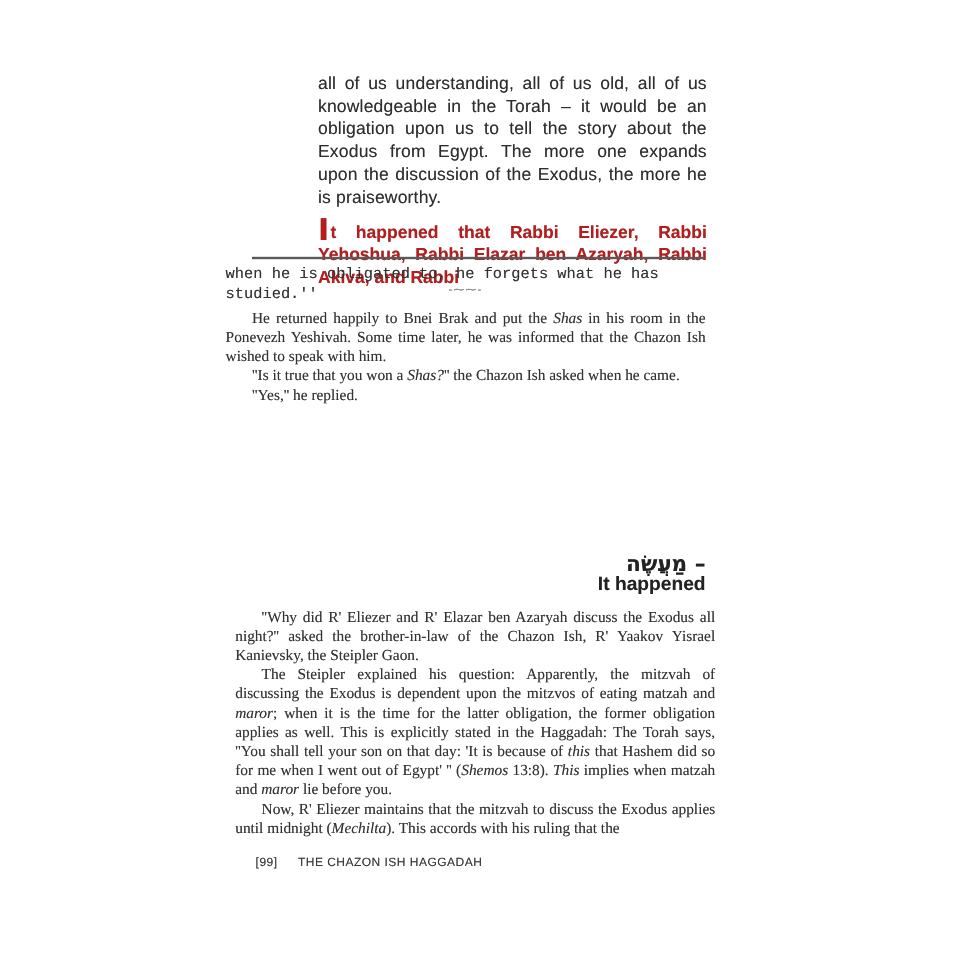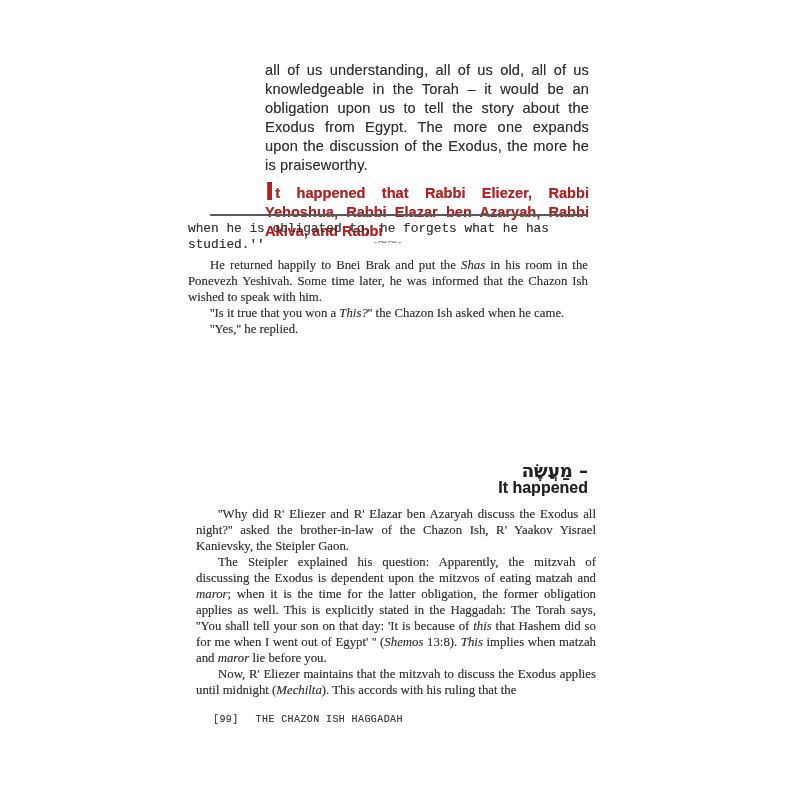--- a/index.html
+++ b/index.html
@@ -27,21 +27,21 @@
                font-size:12.8px;line-height:16px;text-align:justify;color:#333;}
   .story{position:absolute;left:188px;top:257px;width:400px;}
   .commentary{position:absolute;left:196px;top:506px;width:400px;}
 
   
   .subheading{position:absolute;left:188px;top:463px;width:400px;text-align:right;}
   .heb{font-family:"DejaVu Sans",sans-serif;font-weight:bold;font-size:18px;line-height:16px;color:#222;}
   .eng{font-family:"Liberation Sans",sans-serif;font-weight:bold;font-size:16px;line-height:17px;color:#222;}
 
   
-  .footer{position:absolute;left:213px;top:714px;font-family:Liberation Mono, monospace;
+  .footer{position:absolute;left:213px;top:714px;font-family:Liberation Sans, sans-serif;
           font-size:10px;letter-spacing:.4px;color:#3a3a3a;}
   .footer .title{margin-left:17px;}
 </style>
 </head>
 <body>
 
 <div class="page">
 
   <div class="haggadah-block">
     <p class="hag-cont">all of us understanding, all of us old, all of us knowledgeable in the Torah – it would be an obligation upon us to tell the story about the Exodus from Egypt. The more one expands upon the discussion of the Exodus, the more he is praiseworthy.</p>
@@ -49,21 +49,21 @@
   </div>
 
   <div class="rule"></div>
 
   <p class="carryover">when he is obligated to, he forgets what he has studied.''</p>
 
   <div class="ornament">-⁓⁓-</div>
 
   <div class="story body-text">
     <p>He returned happily to Bnei Brak and put the <i>Shas</i> in his room in the Ponevezh Yeshivah. Some time later, he was informed that the Chazon Ish wished to speak with him.</p>
-    <p>''Is it true that you won a <i>This?</i>'' the Chazon Ish asked when he came.</p>
+    <p>''Is it true that you won a <i>Shas?</i>'' the Chazon Ish asked when he came.</p>
     <p>''Yes,'' he replied.</p>
   </div>
 
   <div class="subheading">
     <div class="heb" dir="ltr">מַעֲשֶׂה –</div>
     <div class="eng">It happened</div>
   </div>
 
   <div class="commentary body-text">
     <p>''Why did R' Eliezer and R' Elazar ben Azaryah discuss the Exodus all night?'' asked the brother-in-law of the Chazon Ish, R' Yaakov Yisrael Kanievsky, the Steipler Gaon.</p>

